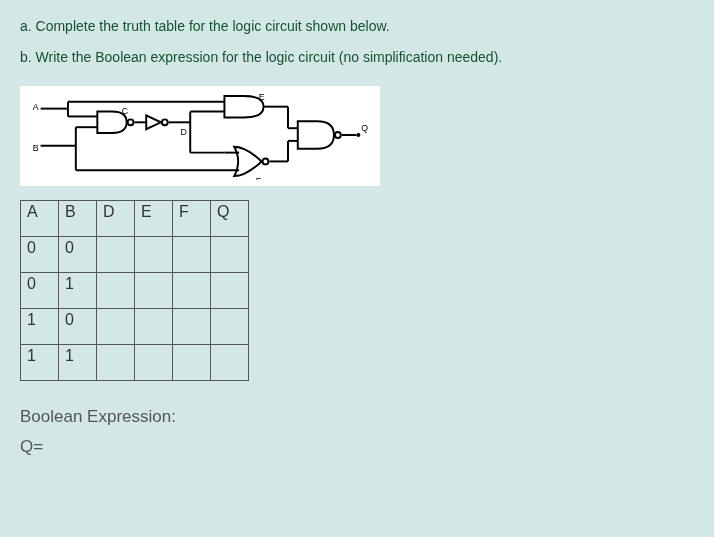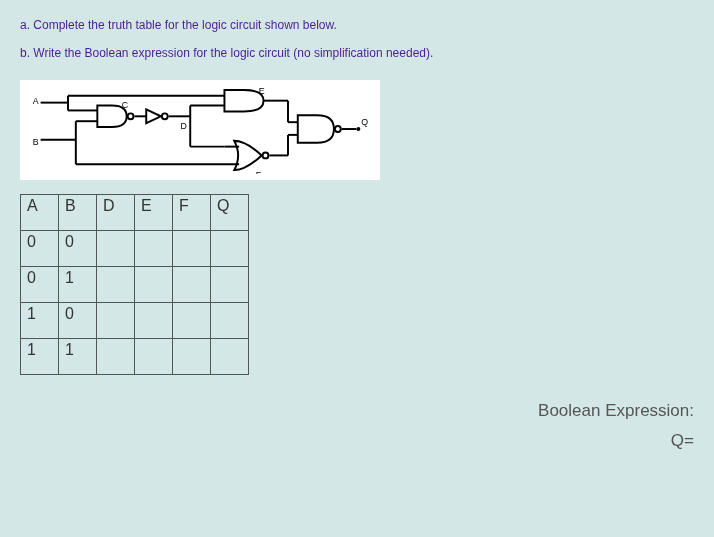--- a/index.html
+++ b/index.html
@@ -5,22 +5,22 @@
     * { box-sizing: border-box; margin: 0; padding: 0; }
     body {
       background: #d4e7e7;
       font-family: 'Segoe UI', Tahoma, sans-serif;
       padding: 16px 20px;
       color: #222;
       width: 714px;
       height: 537px;
     }
     .question-text {
-      color: #4c1d95;
-      font-size: 12px;
+      color: #14532d;
+      font-size: 14px;
       line-height: 1.5;
       margin-bottom: 10px;
     }
     .circuit-box {
       background: #fff;
       width: 360px;
       height: 100px;
       margin: 18px 0 14px 0;
       padding: 6px;
     }
@@ -43,21 +43,20 @@
       color: #333;
       font-weight: normal;
     }
     table.truth th {
       font-weight: normal;
     }
     .label-text {
       color: #555;
       font-size: 17px;
       margin-bottom: 10px;
-      text-align: right;
     }
   </style>
 </head>
 <body>
 
 <p class="question-text">a. Complete the truth table for the logic circuit shown below.</p>
 <p class="question-text">b. Write the Boolean expression for the logic circuit (no simplification needed).</p>
 
 <div class="circuit-box">
   <svg viewBox="0 0 350 90">

